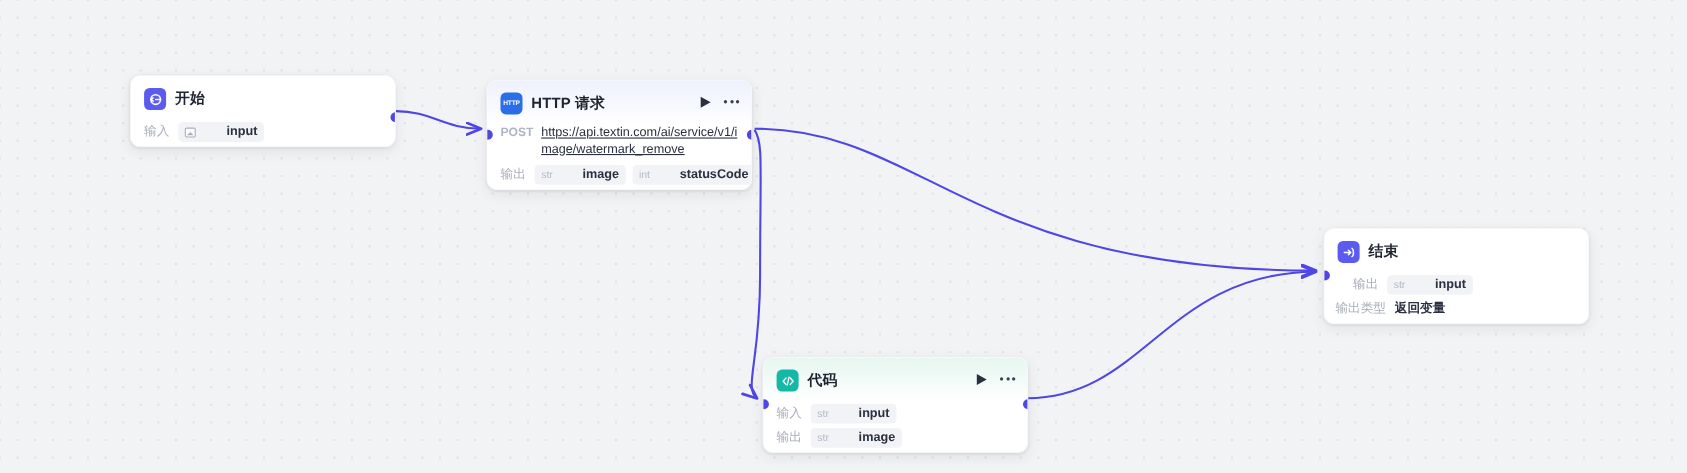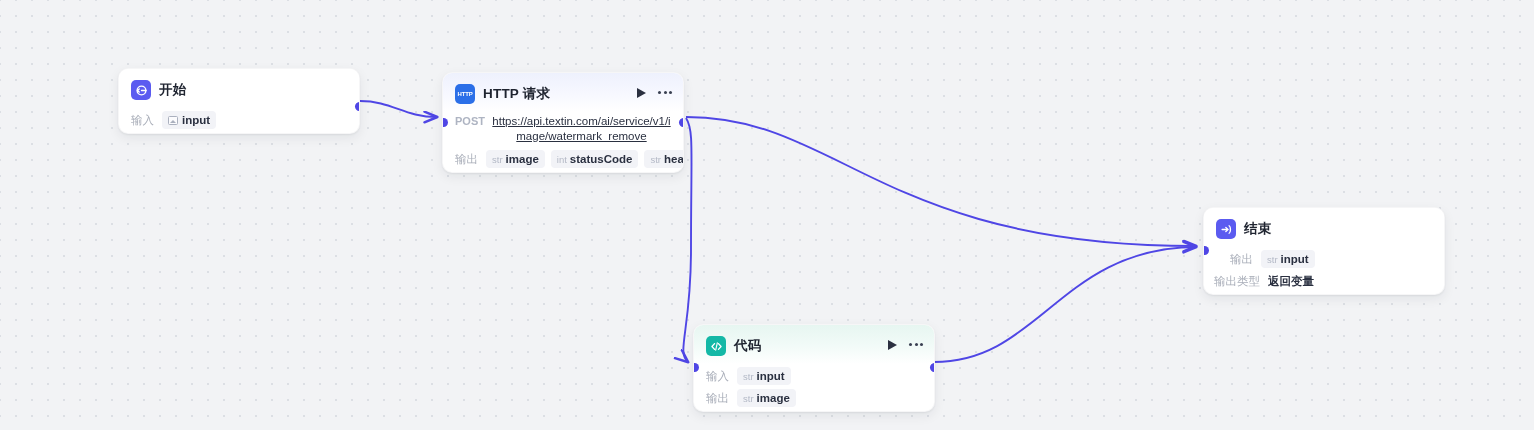--- a/index.html
+++ b/index.html
@@ -21,21 +21,20 @@
     width: 1534px; height: 430px;
     pointer-events: none;
   }
   .node {
     position: absolute;
     background: #ffffff;
     border-radius: 10px;
     box-shadow: 0 1px 2px rgba(16,24,40,0.06), 0 4px 12px rgba(16,24,40,0.07);
     border: 1px solid rgba(16,24,40,0.04);
     overflow: hidden;
-    text-align: center;
   }
   .node-header {
     display: flex;
     align-items: center;
     padding: 11px 12px 8px 12px;
     position: relative;
   }
   .hdr-blue { background: linear-gradient(180deg, #eef1fd 0%, #f7f8ff 55%, #ffffff 100%); }
   .hdr-green { background: linear-gradient(180deg, #e7f6f1 0%, #f2fbf8 55%, #ffffff 100%); }
   .hdr-plain { background: #ffffff; }
@@ -89,20 +88,21 @@
     white-space: nowrap;
   }
   .tag {
     display: inline-flex;
     align-items: baseline;
     background: #f2f3f7;
     border-radius: 4px;
     padding: 1.5px 6px;
     margin-right: 6px;
     line-height: 15px;
+    gap: 24px;
   }
   .tag-type {
     font-size: 9.5px;
     color: #b4b9c6;
     margin-right: 3px;
   }
   .tag-name {
     font-size: 11.5px;
     color: #2a3040;
     font-weight: 600;

